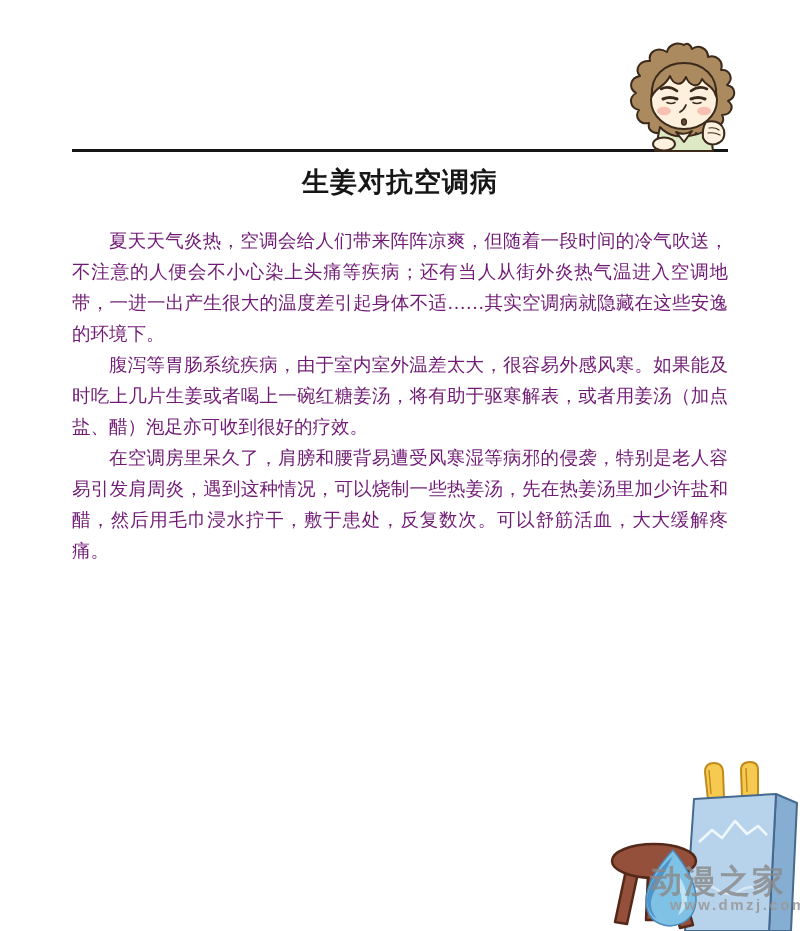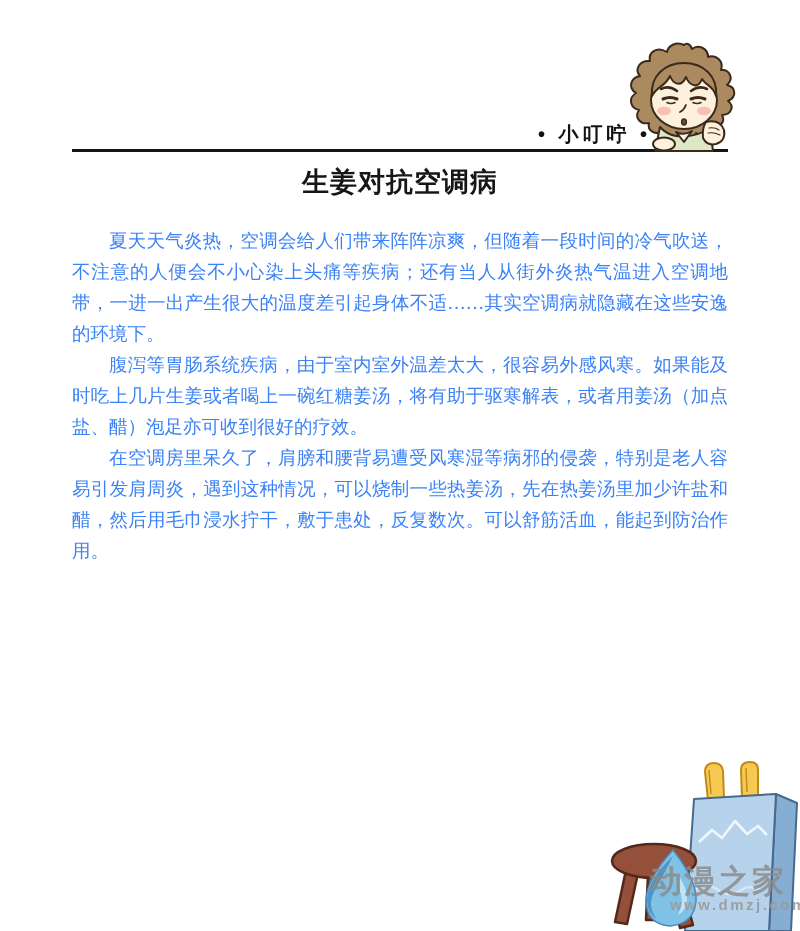--- a/index.html
+++ b/index.html
@@ -31,21 +31,21 @@
     position:absolute; left:72px; top:164px; width:656px;
   }
   .article-title {
     text-align:center;
     font-family:"Liberation Sans", sans-serif;
     font-size:27px; font-weight:900; color:#161616;
     letter-spacing:1px;
     margin-bottom:26px;
   }
   .content p {
-    font-size:18.5px; line-height:31px; color:#3b82f6;
+    font-size:18.5px; line-height:31px; color:#701a75;
     text-align:justify; text-justify:inter-ideograph;
     text-indent:2em;
   }
   
   .footer-art {
     position:absolute; left:598px; top:758px;
     width:202px; height:173px;
   }
   .wm-name {
     position:absolute; left:650px; top:860px;
@@ -60,21 +60,20 @@
     letter-spacing:2.5px; opacity:.9; white-space:nowrap;
   }
 </style>
 </head>
 <body>
 
 <div class="page">
 
   <div class="rule"></div>
 
-  <div class="tip-badge">• 小叮咛 •</div>
 
   <svg class="mascot" viewBox="0 0 124 114" aria-hidden="true">
     <g stroke="#3b2a1b" stroke-width="2" stroke-linejoin="round" stroke-linecap="round">
 
       <path fill="#ab8a60" d="M62,7
         C54,3 46,8 45,14 C35,8 26,14 28,23 C18,22 12,31 18,38
         C8,40 6,50 14,55 C6,60 8,70 17,72 C12,79 18,87 27,85
         C25,93 34,98 41,93 C42,100 52,102 57,96
         C62,103 72,102 74,95 C82,100 90,95 89,88
         C97,91 104,84 100,77 C109,77 113,68 106,63
@@ -112,21 +111,21 @@
       <path fill="#fdf0dc" d="M84,84 Q98,81 102,92 Q104,103 94,106 Q85,108 81,100 Q80,90 84,84 Z"></path>
       <path d="M87,90 Q93,89 97,92" fill="none" stroke-width="1.2"></path>
       <path d="M86,95 Q92,94 98,97" fill="none" stroke-width="1.2"></path>
     </g>
   </svg>
 
   <div class="content">
     <h1 class="article-title">生姜对抗空调病</h1>
     <p>夏天天气炎热，空调会给人们带来阵阵凉爽，但随着一段时间的冷气吹送，不注意的人便会不小心染上头痛等疾病；还有当人从街外炎热气温进入空调地带，一进一出产生很大的温度差引起身体不适……其实空调病就隐藏在这些安逸的环境下。</p>
     <p>腹泻等胃肠系统疾病，由于室内室外温差太大，很容易外感风寒。如果能及时吃上几片生姜或者喝上一碗红糖姜汤，将有助于驱寒解表，或者用姜汤（加点盐、醋）泡足亦可收到很好的疗效。</p>
-    <p>在空调房里呆久了，肩膀和腰背易遭受风寒湿等病邪的侵袭，特别是老人容易引发肩周炎，遇到这种情况，可以烧制一些热姜汤，先在热姜汤里加少许盐和醋，然后用毛巾浸水拧干，敷于患处，反复数次。可以舒筋活血，能起到防治作用。</p>
+    <p>在空调房里呆久了，肩膀和腰背易遭受风寒湿等病邪的侵袭，特别是老人容易引发肩周炎，遇到这种情况，可以烧制一些热姜汤，先在热姜汤里加少许盐和醋，然后用毛巾浸水拧干，敷于患处，反复数次。可以舒筋活血，大大缓解疼痛。</p>
   </div>
 
   <svg class="footer-art" viewBox="0 0 202 173" aria-hidden="true">
 
     <g stroke-linejoin="round">
       <g fill="#f6ca50" stroke="#c08a1a" stroke-width="2">
         <path d="M110,42 L107,14 Q107,5 116,5 Q124,5 125,13 L126,40 Z"></path>
         <path d="M144,39 L143,12 Q143,4 152,4 Q160,4 160,12 L160,38 Z"></path>
       </g>
       <path d="M113,36 L111,12" fill="none" stroke="#c08a1a" stroke-width="1.4"></path>

